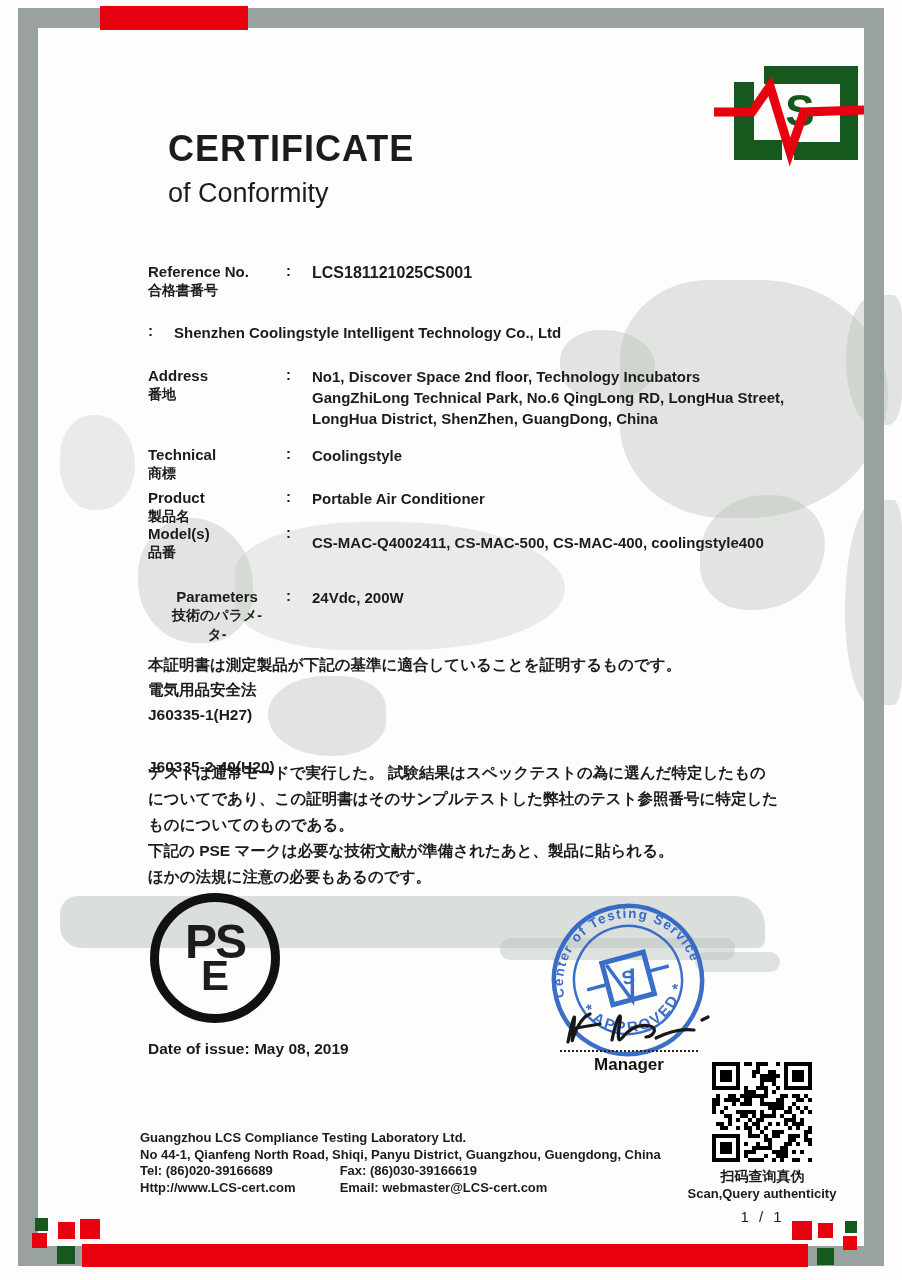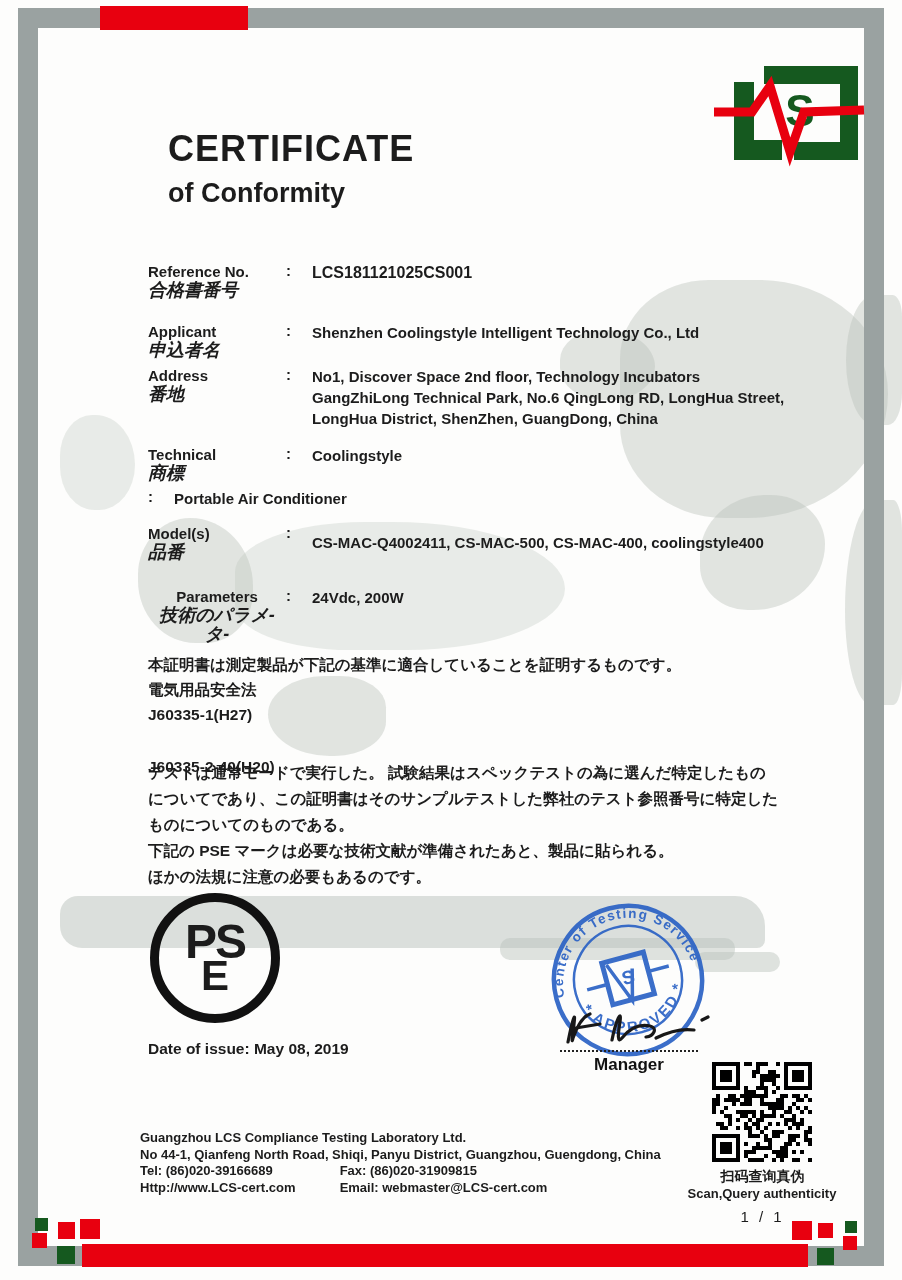--- a/index.html
+++ b/index.html
@@ -17,26 +17,26 @@
   .green{background:#15591f;}
 
   
   .blob{position:absolute;background:#b9c2bb;opacity:.42;border-radius:45% 55% 50% 48%;}
 
   
   #lcs-logo{position:absolute;left:712px;top:60px;}
 
   
   .title{position:absolute;left:168px;top:128px;font-size:36px;font-weight:700;letter-spacing:1px;}
-  .subtitle{position:absolute;left:168px;top:178px;font-size:27px;font-weight:700;}
+  .subtitle{position:absolute;left:168px;top:178px;font-size:27px;font-weight:400;}
 
   
   .row{position:absolute;left:148px;width:650px;display:flex;align-items:flex-start;}
   .lbl{width:138px;flex:none;font-size:15px;font-weight:700;line-height:19px;}
-  .lbl .jp{font-size:18px;font-weight:600;display:block;font-style:italic;}
+  .lbl .jp{font-size:14px;font-weight:600;display:block;}
   .colon{width:26px;flex:none;font-size:15px;font-weight:700;}
   .val{flex:1;font-size:15px;font-weight:700;line-height:21px;}
 
   
   .jp-block{position:absolute;left:148px;width:640px;font-size:15.5px;line-height:25px;font-weight:600;}
   .std{font-weight:700;}
 
   
   #pse{position:absolute;left:150px;top:893px;width:112px;height:112px;border:9px solid #111;
        border-radius:50%;display:flex;flex-direction:column;align-items:center;justify-content:center;}
@@ -113,21 +113,20 @@
   <div class="title">CERTIFICATE</div>
   <div class="subtitle">of Conformity</div>
 
   <div class="row" style="top:262px;">
     <div class="lbl"><span>Reference No.</span><span class="jp">合格書番号</span></div>
     <div class="colon">:</div>
     <div class="val" style="font-size:16px;">LCS181121025CS001</div>
   </div>
 
   <div class="row" style="top:322px;">
-    <div class="lbl"><span>Applicant</span><span class="jp">申込者名</span></div>
     <div class="colon">:</div>
     <div class="val">Shenzhen Coolingstyle Intelligent Technology Co., Ltd</div>
   </div>
 
   <div class="row" style="top:366px;">
     <div class="lbl"><span>Address</span><span class="jp">番地</span></div>
     <div class="colon">:</div>
     <div class="val">
       <div>No1, Discover Space 2nd floor, Technology Incubators</div>
       <div>GangZhiLong Technical Park, No.6 QingLong RD, LongHua Street,</div>
@@ -135,20 +134,21 @@
     </div>
   </div>
 
   <div class="row" style="top:445px;">
     <div class="lbl"><span>Technical</span><span class="jp">商標</span></div>
     <div class="colon">:</div>
     <div class="val">Coolingstyle</div>
   </div>
 
   <div class="row" style="top:488px;">
+    <div class="lbl"><span>Product</span><span class="jp">製品名</span></div>
     <div class="colon">:</div>
     <div class="val">Portable Air Conditioner</div>
   </div>
 
   <div class="row" style="top:524px;">
     <div class="lbl"><span>Model(s)</span><span class="jp">品番</span></div>
     <div class="colon">:</div>
     <div class="val" style="padding-top:8px;">CS-MAC-Q4002411, CS-MAC-500, CS-MAC-400, coolingstyle400</div>
   </div>
 
@@ -211,21 +211,21 @@
     </g>
   </svg>
   <div class="sig-line"></div>
   <div class="manager">Manager</div>
 
   <div class="footer">
     <div>Guangzhou LCS Compliance Testing Laboratory Ltd.</div>
     <div>No 44-1, Qianfeng North Road, Shiqi, Panyu District, Guangzhou, Guengdong, China</div>
     <div>
       <span class="cell">Tel: (86)020-39166689</span>
-      <span>Fax: (86)020-31909815</span>
+      <span>Fax: (86)030-39166619</span>
     </div>
     <div>
       <span class="cell">Http://www.LCS-cert.com</span>
       <span>Email: webmaster@LCS-cert.com</span>
     </div>
   </div>
 
   <svg id="qr" viewBox="0 0 25 25">
       <g fill="#000">
         <rect x="8" y="0" width="1" height="1"></rect>

